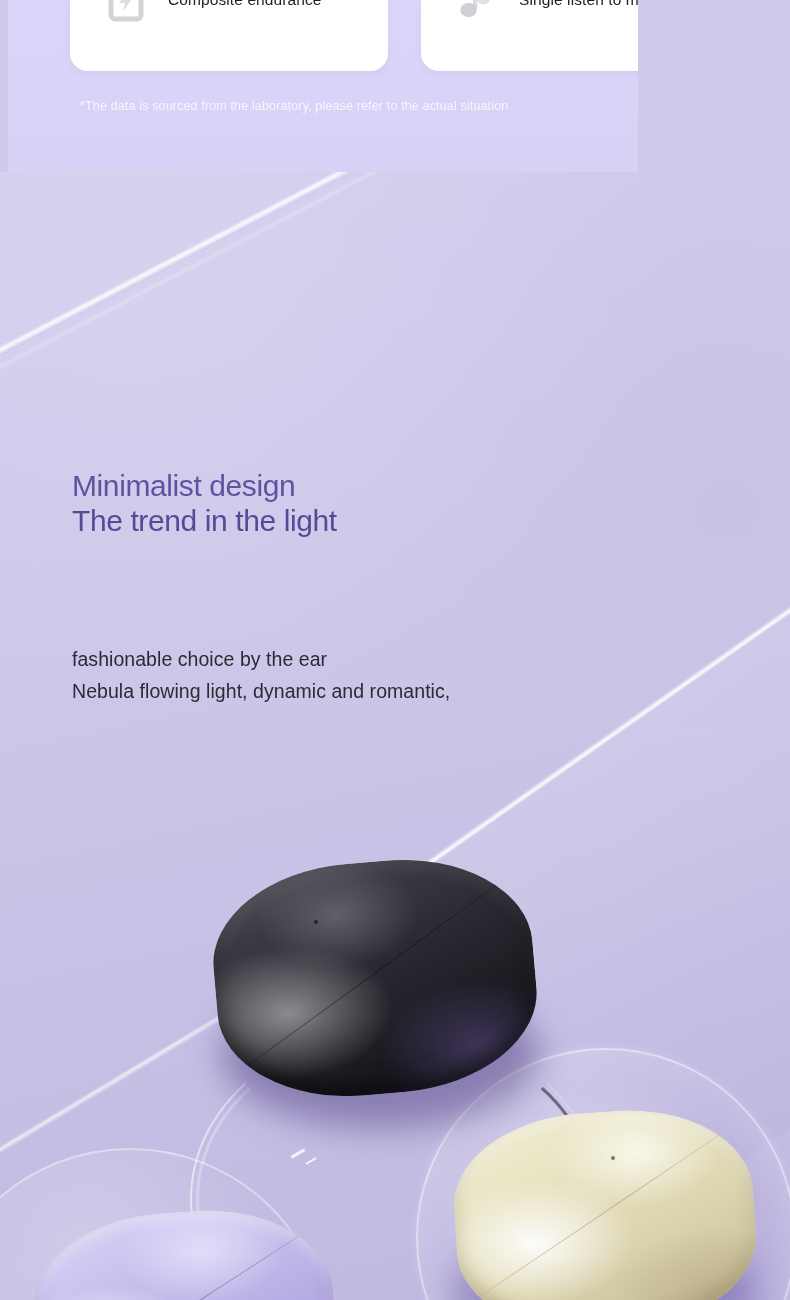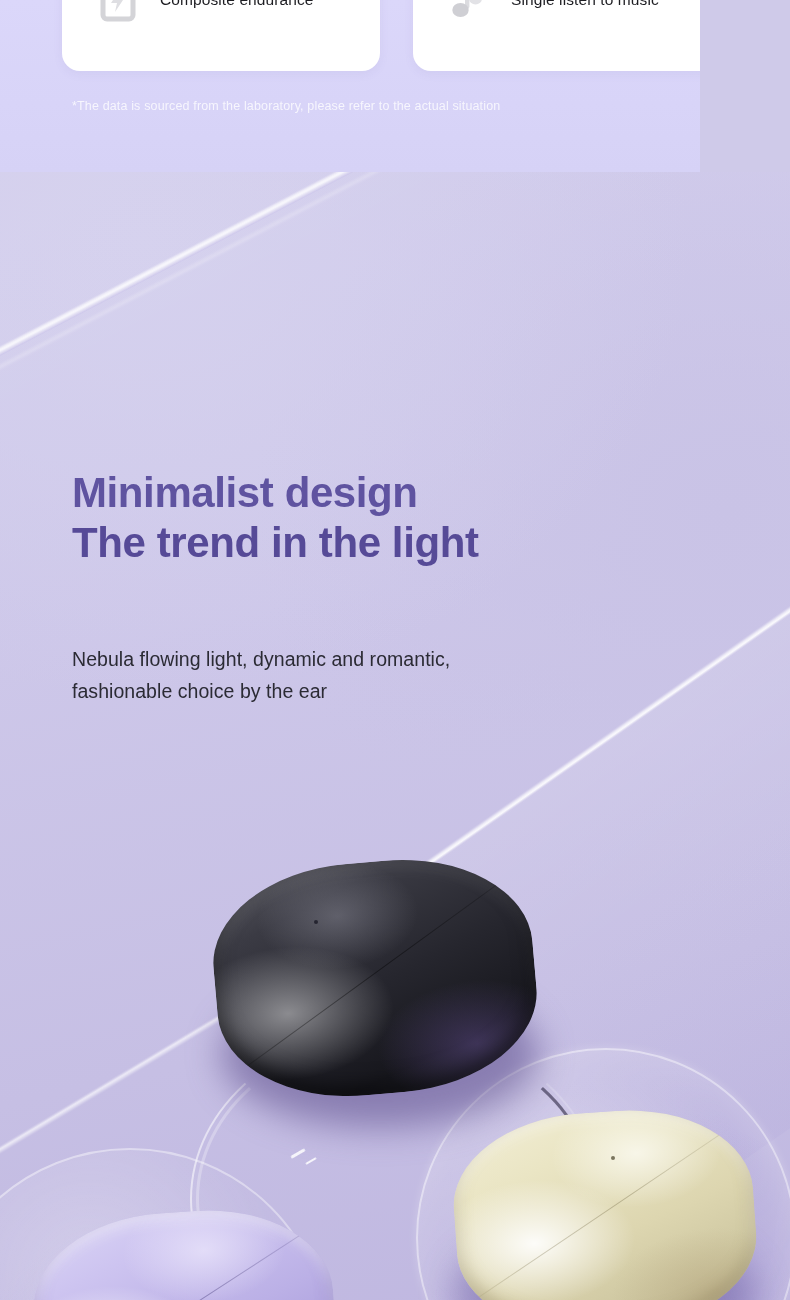--- a/index.html
+++ b/index.html
@@ -6,21 +6,21 @@
   * { margin:0; padding:0; box-sizing:border-box; }
   html,body { width:790px; height:1300px; overflow:hidden; }
   body {
     font-family:"Liberation Sans", sans-serif;
     background:#cfcae9;
     position:relative;
   }
 
   
   .spec-section {
-    position:absolute; left:0; top:0; width:700px; height:172px;
+    position:absolute; left:8px; top:0; width:630px; height:172px;
     background:linear-gradient(180deg,#dbd7fa 0%,#d8d4f8 60%,#d6d2f6 100%);
     overflow:hidden;
   }
   .spec-cards {
     position:absolute; left:0; top:-72px; width:790px; height:144px;
   }
   .spec-card {
     position:absolute; top:0; height:143px;
     background:#ffffff;
     border-radius:18px;
@@ -127,21 +127,21 @@
         rgba(255,255,255,0.30) 75%,
         rgba(255,255,255,0) 100%);
     filter:blur(.7px);
   }
 
   
   .headline {
     position:absolute; left:72px; top:296px; width:640px;
   }
   .headline h1 {
-    font-size:42px; font-weight:700; color:#5f53a0;
+    font-size:30px; font-weight:400; color:#5f53a0;
     line-height:1.18; letter-spacing:-0.4px; white-space:nowrap;
   }
   .headline h1.line2 { color:#564a97; }
   .sub {
     position:absolute; left:72px; top:472px; width:640px;
   }
   .sub p {
     font-size:19.5px; color:#2b2b34; line-height:1.62;
     letter-spacing:.05px; white-space:nowrap; font-weight:400;
   }
@@ -324,22 +324,22 @@
   <div class="glass-face-right"></div>
   <div class="glass-edge-right"></div>
   <div class="glass-edge-bl"></div>
 
   <div class="headline">
     <h1 class="line1">Minimalist design</h1>
     <h1 class="line2">The trend in the light</h1>
   </div>
 
   <div class="sub">
+    <p>fashionable choice by the ear</p>
     <p>Nebula flowing light, dynamic and romantic,</p>
-    <p>fashionable choice by the ear</p>
   </div>
 
   <div id="pedestal-purple"></div>
   <div id="pedestal-purple-ring"></div>
   <div id="pedestal-cream"></div>
   <div id="pedestal-cream-ring"></div>
 
   <div class="reflect-arc"></div>
   <div class="reflect-arc2"></div>
 

